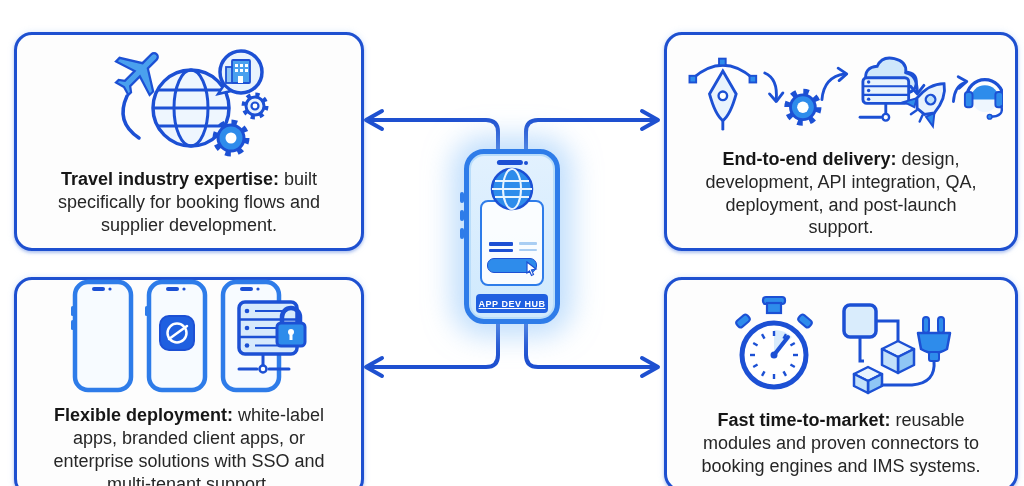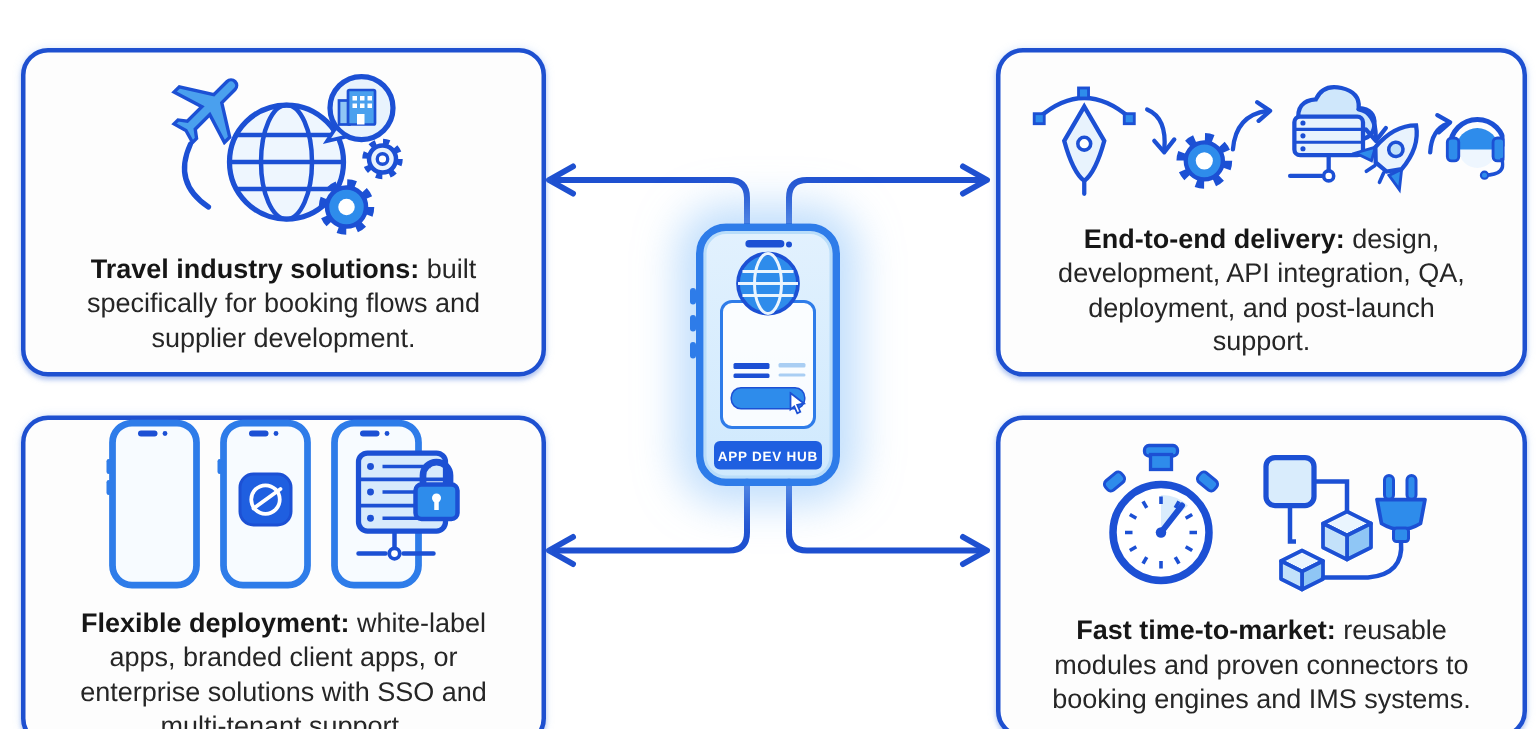--- a/index.html
+++ b/index.html
@@ -31,21 +31,21 @@
             background:rgba(255,255,255,.85);border:2.5px solid #2e7ce9;border-radius:8px;}
   .hub-bars{position:absolute;top:40px;left:7px;}
   .bar-dark{width:24px;height:3.5px;background:#1c50d4;border-radius:1px;margin-bottom:3px;}
   .hub-lines{position:absolute;top:40px;right:5px;}
   .line-light{width:18px;height:2.5px;background:#a9cef3;border-radius:1px;margin-bottom:4px;}
   .hub-pill{position:absolute;top:56px;left:5px;width:48px;height:13px;background:#2e8ceb;
             border:1.5px solid #1c50d4;border-radius:7px;}
   .hub-cursor{position:absolute;right:-4px;top:2px;}
   .hub-badge{position:absolute;bottom:6px;left:50%;transform:translateX(-50%);width:72px;height:19px;
              background:#1f5fe0;border-radius:4px;display:flex;align-items:center;justify-content:center;
-             color:#ffffff;font-size:9px;font-weight:700;letter-spacing:.5px;white-space:nowrap;}
+             color:#ffffff;font-size:9px;font-weight:700;letter-spacing:.5px;white-space:nowrap;text-decoration:underline;}
   #connectors{position:absolute;left:0;top:0;pointer-events:none;}
 </style>
 </head>
 <body>
 
 <div id="canvas">
 
   <svg id="connectors" width="1024" height="486" viewBox="0 0 1024 486">
     <g fill="none" stroke="#1e50d0" stroke-width="4" stroke-linecap="round" stroke-linejoin="round">
       <path d="M498 153 V132 Q498 120 486 120 H368"></path>
@@ -87,21 +87,21 @@
           <circle cx="152" cy="60" r="9" fill="#e8f3fd" stroke="#1c50d4" stroke-width="3"></circle>
           <circle cx="152" cy="60" r="3.5" fill="#ffffff" stroke="#1c50d4" stroke-width="2.2"></circle>
         </g>
         <g>
           <circle cx="128" cy="92" r="15" fill="none" stroke="#1c50d4" stroke-width="7" stroke-dasharray="5.3 6.48"></circle>
           <circle cx="128" cy="92" r="13" fill="#2e8ceb" stroke="#1c50d4" stroke-width="3"></circle>
           <circle cx="128" cy="92" r="5.5" fill="#ffffff"></circle>
         </g>
       </svg>
     </div>
-    <p><b>Travel industry solutions:</b> <span>built specifically for booking flows and supplier development.</span></p>
+    <p><b>Travel industry expertise:</b> <span>built specifically for booking flows and supplier development.</span></p>
   </div>
 
   <div class="card" id="card-delivery">
     <div class="iconrow">
       <svg width="324" height="96" viewBox="0 0 340 96">
         <g>
           <path d="M14 34 Q46 6 78 34" fill="none" stroke="#1c50d4" stroke-width="3"></path>
           <rect x="11" y="31" width="7" height="7" fill="#2e8ceb" stroke="#1c50d4" stroke-width="2"></rect>
           <rect x="42" y="13" width="7" height="7" fill="#2e8ceb" stroke="#1c50d4" stroke-width="2"></rect>
           <rect x="74" y="31" width="7" height="7" fill="#2e8ceb" stroke="#1c50d4" stroke-width="2"></rect>

